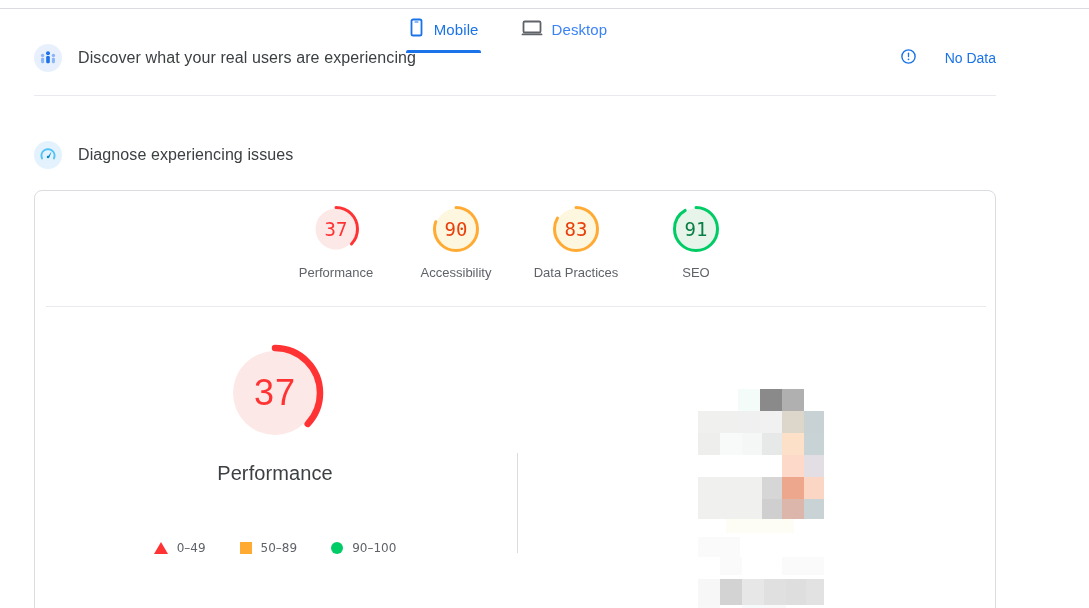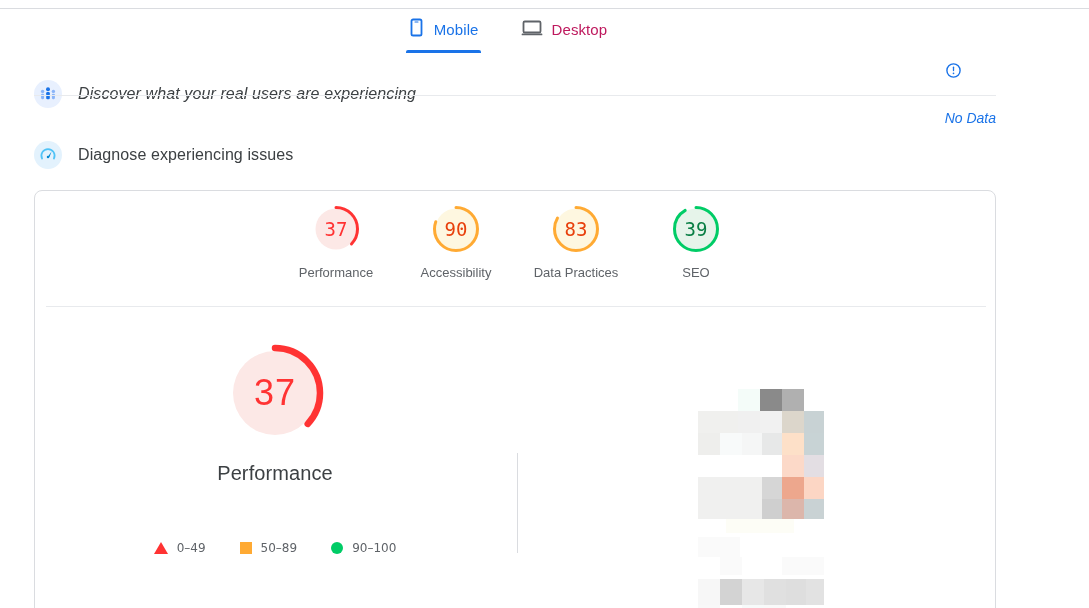--- a/index.html
+++ b/index.html
@@ -23,47 +23,47 @@
     display: flex; justify-content: center; align-items: flex-start; gap: 38px;
   }
   .tab {
     display: flex; align-items: center; gap: 9px;
     padding: 4px 2px 12px 2px;
     position: relative;
     cursor: pointer;
   }
   .tab-label { font-size: 15px; letter-spacing: .1px; }
   .tab.active .tab-label { color: #1a73e8; }
-  .tab.inactive .tab-label { color: #be185d; }
+  .tab.inactive .tab-label { color: #3b82f6; }
   .tab-underline {
     position: absolute; left: 0; right: 0; bottom: 0; height: 3px;
     background: #1a73e8; border-radius: 2px 2px 0 0;
   }
   .tab-ico { display:block; }
 
   
   .section-row {
     position: absolute; left: 34px; display: flex; align-items: center; gap: 16px;
     width: 962px;
   }
-  .row-crux { top: 62px; font-style: italic; }
+  .row-crux { top: 44px; }
   .row-diag { top: 141px; }
   .sec-icon {
     width: 28px; height: 28px; border-radius: 50%;
     display: flex; align-items: center; justify-content: center;
     flex: 0 0 28px;
   }
   .sec-icon.crux { background: #e8f0fe; }
   .sec-icon.diag { background: #e3f2fd; }
   .sec-title {
     font-size: 16px; color: #3c4043; letter-spacing: .1px; white-space: nowrap;
   }
   .crux-status {
-    margin-left: auto; display: flex; align-items: flex-start; gap: 28px;
-    color: #1a73e8; font-size: 14px; cursor: pointer; flex-direction: column;
+    margin-left: auto; display: flex; align-items: center; gap: 28px;
+    color: #1a73e8; font-size: 14px; cursor: pointer;
   }
   .crux-status .status-text { color:#1a73e8; font-size: 14px; }
 
   .row-rule {
     position: absolute; left: 34px; top: 95px; width: 962px; height: 1px;
     background: #e8eaed;
   }
 
   
   .card {
@@ -245,21 +245,21 @@
         </div>
         <span class="gauge-label">Data Practices</span>
       </div>
 
       <div class="gauge-item">
         <div class="gauge-sm">
           <svg width="52" height="52" viewBox="0 0 52 52">
             <circle cx="26" cy="26" r="20.5" fill="#e6f4ea"></circle>
             <circle cx="26" cy="26" r="21.5" fill="none" stroke="#0c6" stroke-width="3" stroke-linecap="round" stroke-dasharray="122.94 12.16" transform="rotate(-90 26 26)"></circle>
           </svg>
-          <span class="num" style="color:#0a7f45">39</span>
+          <span class="num" style="color:#0a7f45">91</span>
         </div>
         <span class="gauge-label">SEO</span>
       </div>
 
     </div>
 
     <div class="card-rule"></div>
 
     <div class="perf-block">
 

